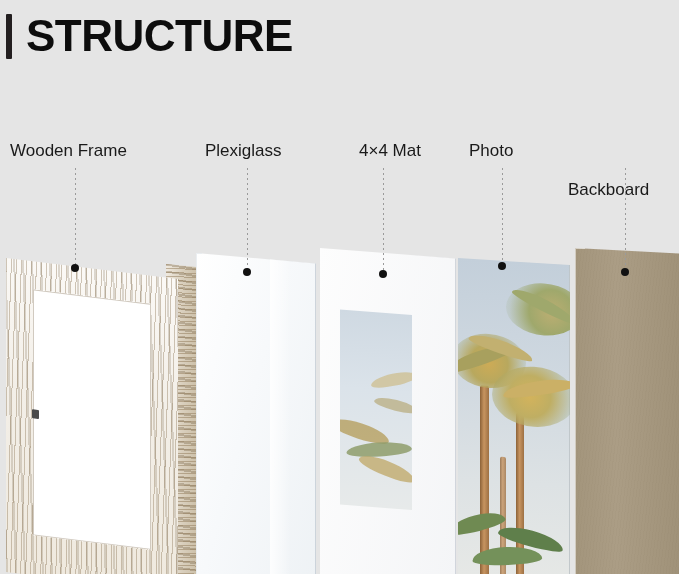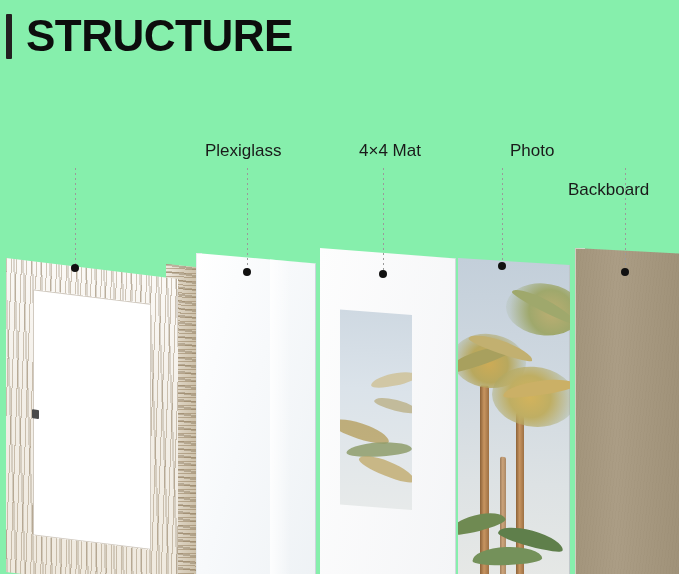--- a/index.html
+++ b/index.html
@@ -8,21 +8,21 @@
     background: #ffffff;
   }
   body {
     font-family: "Liberation Sans", sans-serif;
     -webkit-font-smoothing: antialiased;
   }
   #page {
     position: relative;
     width: 679px;
     height: 574px;
-    background: #86efac;
+    background: #e5e5e5;
     overflow: hidden;
   }
 
   
   .title-row {
     position: absolute;
     left: 0;
     top: 8px;
     height: 56px;
     display: flex;
@@ -287,23 +287,24 @@
       <div class="frond" style="left:52px;top:36px;width:68px;height:12px;background:#9fa86c;transform:rotate(24deg);"></div>
       <div class="frond" style="left:-10px;top:256px;width:58px;height:16px;background:#6f8a52;transform:rotate(-18deg);"></div>
       <div class="frond" style="left:40px;top:268px;width:66px;height:16px;background:#5f7f4b;transform:rotate(12deg);"></div>
       <div class="frond" style="left:14px;top:286px;width:70px;height:18px;background:#74915a;transform:rotate(-6deg);"></div>
     </div>
 
     <div class="backboard"></div>
 
   </div>
 
+  <div class="label" style="left:10px;top:142px;">Wooden Frame</div>
   <div class="label" style="left:205px;top:142px;">Plexiglass</div>
   <div class="label" style="left:359px;top:142px;">4×4 Mat</div>
-  <div class="label" style="left:510px;top:142px;">Photo</div>
+  <div class="label" style="left:469px;top:142px;">Photo</div>
   <div class="label" style="left:568px;top:142px;margin-top:39px;">Backboard</div>
 
   <div class="leader" style="left:75px;top:168px;height:100px;"></div>
   <div class="leader-dot" style="left:71px;top:264px;"></div>
 
   <div class="leader" style="left:247px;top:168px;height:104px;"></div>
   <div class="leader-dot" style="left:243px;top:268px;"></div>
 
   <div class="leader" style="left:383px;top:168px;height:106px;"></div>
   <div class="leader-dot" style="left:379px;top:270px;"></div>

